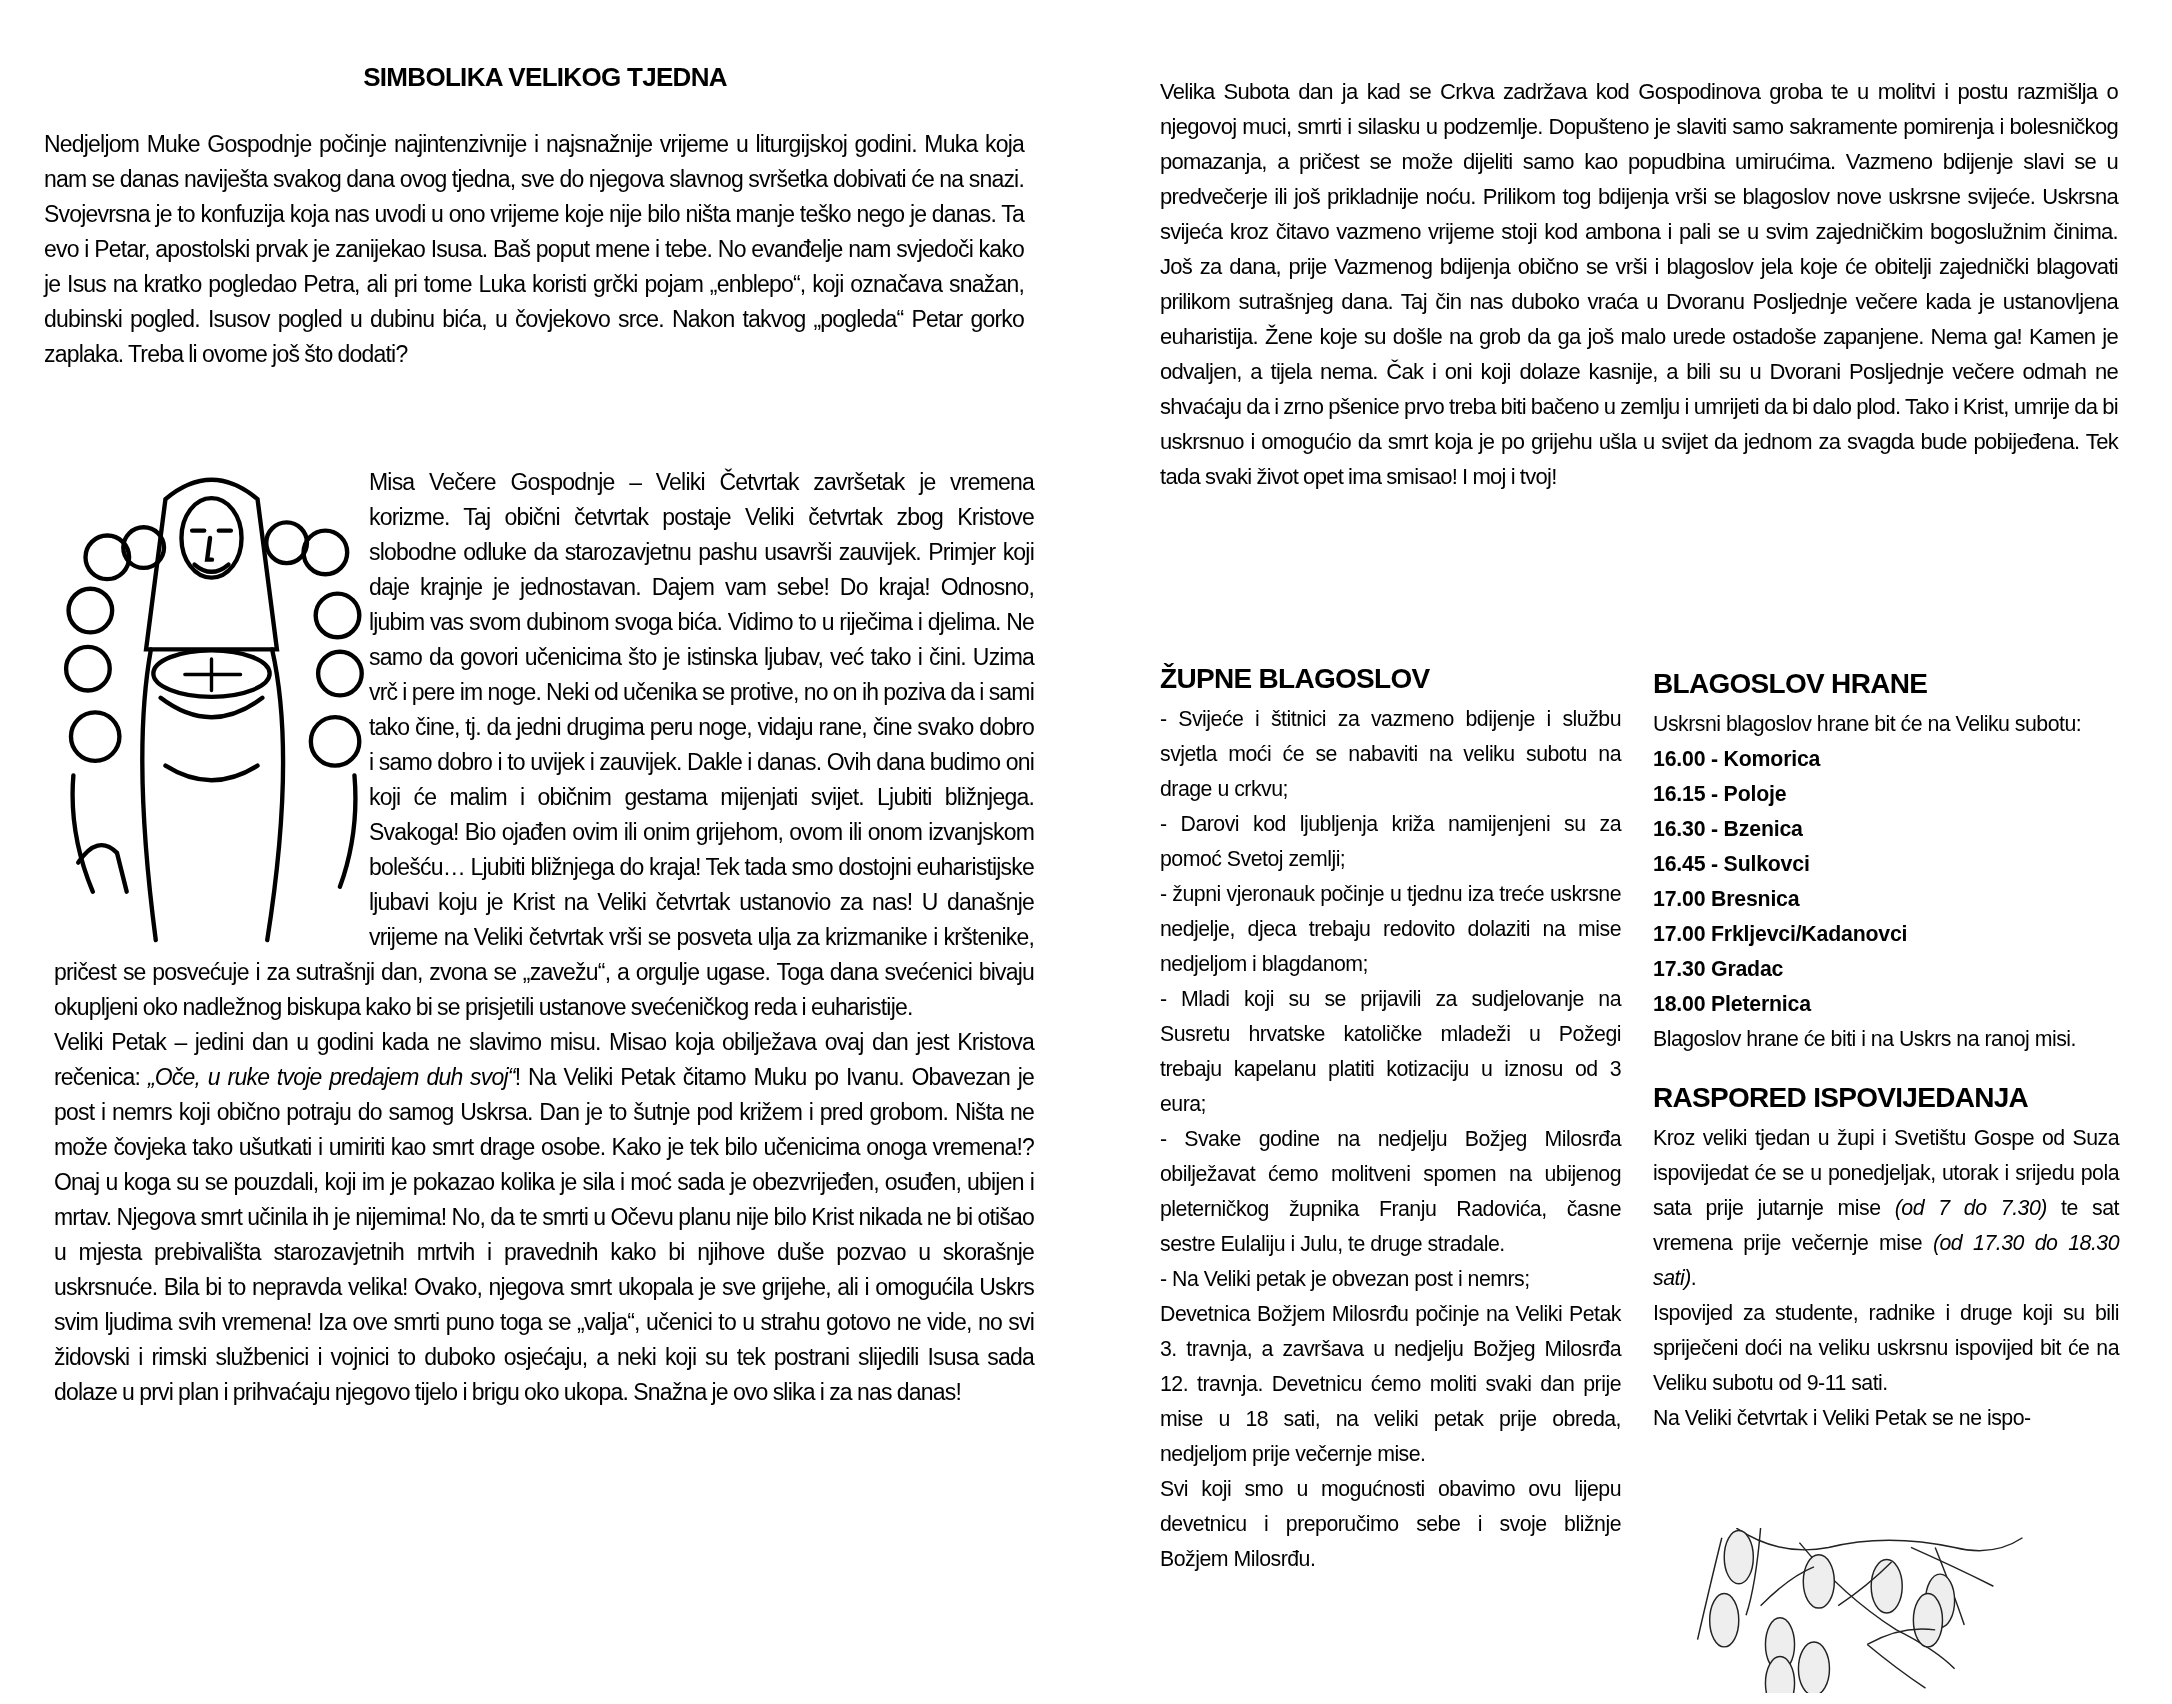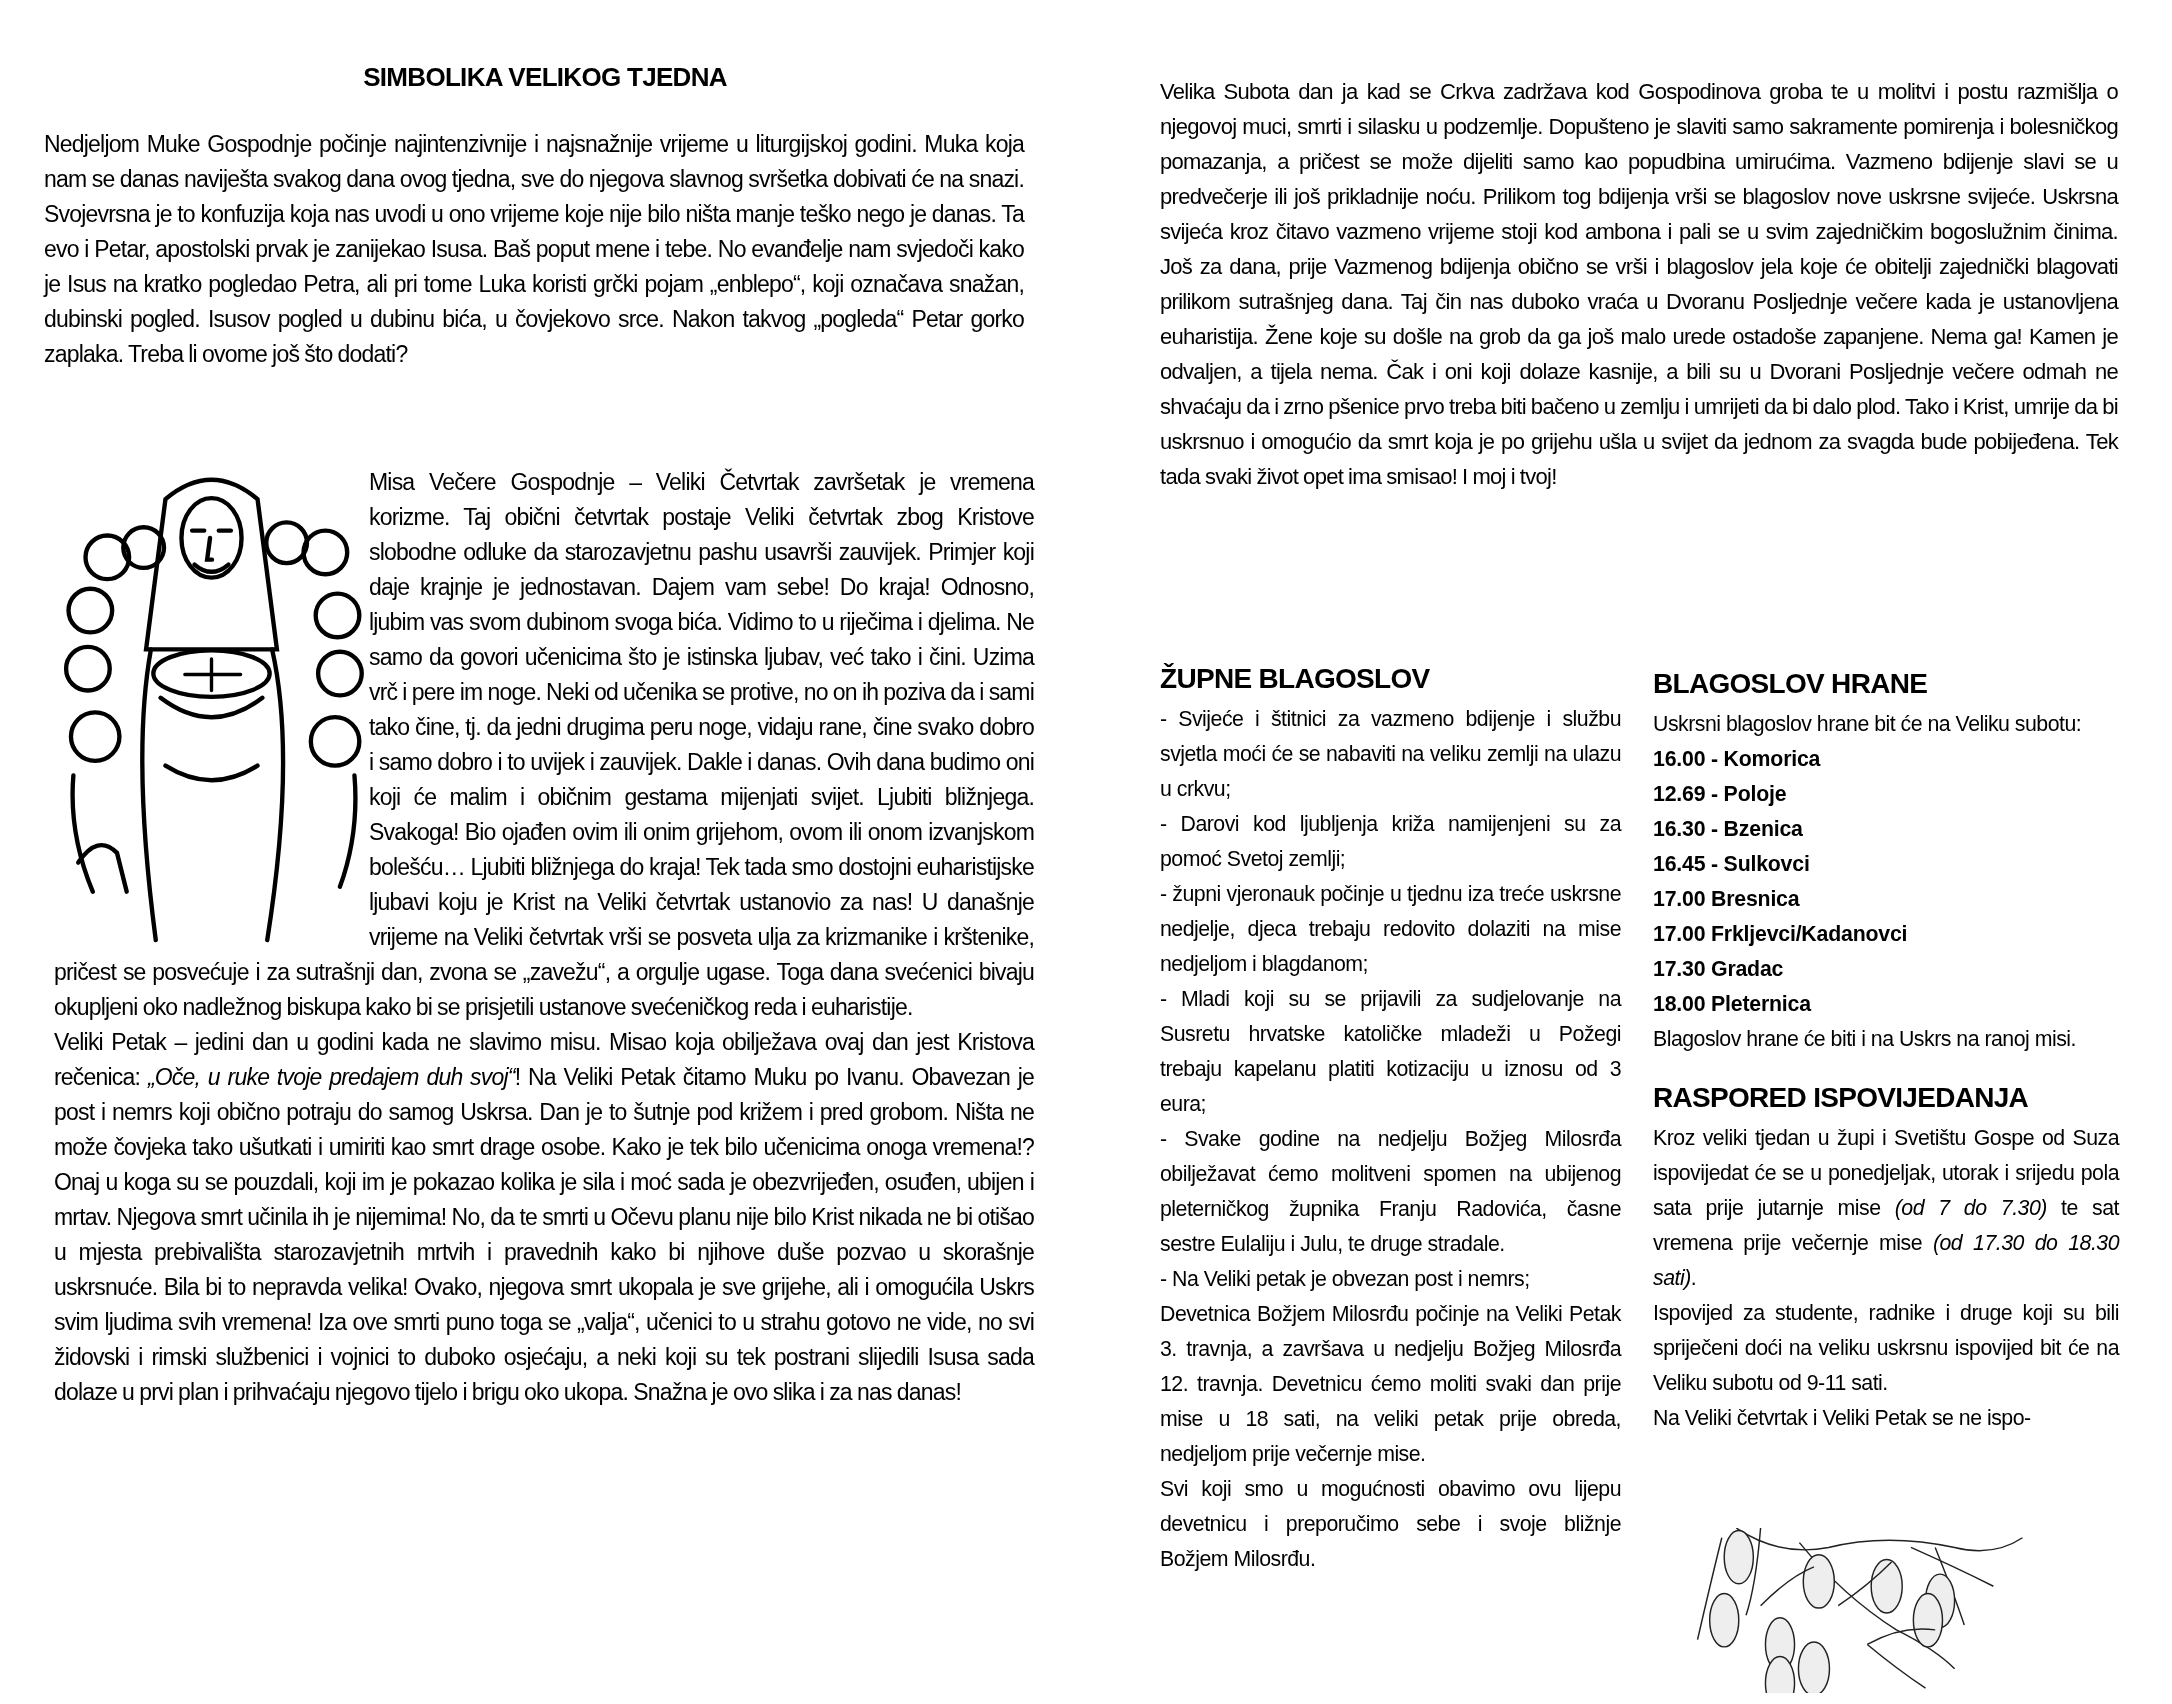--- a/index.html
+++ b/index.html
@@ -63,37 +63,37 @@
   <p class="p"><b>Veliki Petak</b><span> – jedini dan u godini kada ne slavimo misu. Misao koja obilježava ovaj dan jest Kristova rečenica: </span><i>„Oče, u ruke tvoje predajem duh svoj“</i><span>! Na Veliki Petak čitamo Muku po Ivanu. Obavezan je post i nemrs koji obično potraju do samog Uskrsa. Dan je to šutnje pod križem i pred grobom. Ništa ne može čovjeka tako ušutkati i umiriti kao smrt drage osobe. Kako je tek bilo učenicima onoga vremena!? Onaj u koga su se pouzdali, koji im je pokazao kolika je sila i moć sada je obezvrijeđen, osuđen, ubijen i mrtav. Njegova smrt učinila ih je nijemima! No, da te smrti u Očevu planu nije bilo Krist nikada ne bi otišao u mjesta prebivališta starozavjetnih mrtvih i pravednih kako bi njihove duše pozvao u skorašnje uskrsnuće. Bila bi to nepravda velika! Ovako, njegova smrt ukopala je sve grijehe, ali i omogućila Uskrs svim ljudima svih vremena! Iza ove smrti puno toga se „valja“, učenici to u strahu gotovo ne vide, no svi židovski i rimski službenici i vojnici to duboko osjećaju, a neki koji su tek postrani slijedili Isusa sada dolaze u prvi plan i prihvaćaju njegovo tijelo i brigu oko ukopa. Snažna je ovo slika i za nas danas!</span></p>
 </div>
 
 <div class="rtop">
   <p class="p" style="font-size:22px;letter-spacing:-0.7px;"><b>Velika Subota</b><span> dan ja kad se Crkva zadržava kod Gospodinova groba te u molitvi i postu razmišlja o njegovoj muci, smrti i silasku u podzemlje. Dopušteno je slaviti samo sakramente pomirenja i bolesničkog pomazanja, a pričest se može dijeliti samo kao popudbina umirućima. Vazmeno bdijenje slavi se u predvečerje ili još prikladnije noću. Prilikom tog bdijenja vrši se blagoslov nove uskrsne svijeće. Uskrsna svijeća kroz čitavo vazmeno vrijeme stoji kod ambona i pali se u svim zajedničkim bogoslužnim činima. Još za dana, prije Vazmenog bdijenja obično se vrši i blagoslov jela koje će obitelji zajednički blagovati prilikom sutrašnjeg dana. Taj čin nas duboko vraća u Dvoranu Posljednje večere kada je ustanovljena euharistija. Žene koje su došle na grob da ga još malo urede ostadoše zapanjene. Nema ga! Kamen je odvaljen, a tijela nema. Čak i oni koji dolaze kasnije, a bili su u Dvorani Posljednje večere odmah ne shvaćaju da i zrno pšenice prvo treba biti bačeno u zemlju i umrijeti da bi dalo plod. Tako i Krist, umrije da bi uskrsnuo i omogućio da smrt koja je po grijehu ušla u svijet da jednom za svagda bude pobijeđena. Tek tada svaki život opet ima smisao! I moj i tvoj!</span></p>
 </div>
 
 <div class="subL">
   <h2>ŽUPNE BLAGOSLOV</h2>
   <div>
-    <p class="ps">- Svijeće i štitnici za vazmeno bdijenje i službu svjetla moći će se nabaviti na veliku zemlji na ulazu u crkvu;</p>
+    <p class="ps">- Svijeće i štitnici za vazmeno bdijenje i službu svjetla moći će se nabaviti na veliku subotu na drage u crkvu;</p>
     <p class="ps">- Darovi kod ljubljenja križa namijenjeni su za pomoć Svetoj zemlji;</p>
     <p class="ps">- župni vjeronauk počinje u tjednu iza treće uskrsne nedjelje, djeca trebaju redovito dolaziti na mise nedjeljom i blagdanom;</p>
     <p class="ps">- Mladi koji su se prijavili za sudjelovanje na Susretu hrvatske katoličke mladeži u Požegi trebaju kapelanu platiti kotizaciju u iznosu od  3 eura;</p>
     <p class="ps">- Svake godine na nedjelju Božjeg Milosrđa obilježavat ćemo molitveni spomen na ubijenog pleterničkog župnika Franju Radovića, časne sestre Eulaliju i Julu, te druge stradale.</p>
     <p class="ps">- Na Veliki petak je obvezan post i nemrs;</p>
   </div>
   <p class="ps">Devetnica Božjem Milosrđu počinje na Veliki Petak 3. travnja, a završava u nedjelju Božjeg Milosrđa 12. travnja. Devetnicu ćemo moliti svaki dan prije mise u 18 sati, na veliki petak prije obreda, nedjeljom prije večernje mise.</p>
   <p class="ps">Svi koji smo u mogućnosti obavimo ovu lijepu devetnicu i preporučimo sebe i svoje bližnje Božjem Milosrđu.</p>
 </div>
 
 <div class="subR">
   <h2>BLAGOSLOV HRANE</h2>
   <p class="ps">Uskrsni blagoslov hrane bit će na Veliku subotu:</p>
   <div>
     <p class="sched">16.00 - Komorica</p>
-    <p class="sched">12.69 - Poloje</p>
+    <p class="sched">16.15 - Poloje</p>
     <p class="sched">16.30 - Bzenica</p>
     <p class="sched">16.45 - Sulkovci</p>
     <p class="sched">17.00 Bresnica</p>
     <p class="sched">17.00 Frkljevci/Kadanovci</p>
     <p class="sched">17.30 Gradac</p>
     <p class="sched">18.00 Pleternica</p>
   </div>
   <p class="ps">Blagoslov hrane će biti i na Uskrs na ranoj misi.</p>
 
   <h2 style="margin-top:21.3px;">RASPORED ISPOVIJEDANJA</h2>

